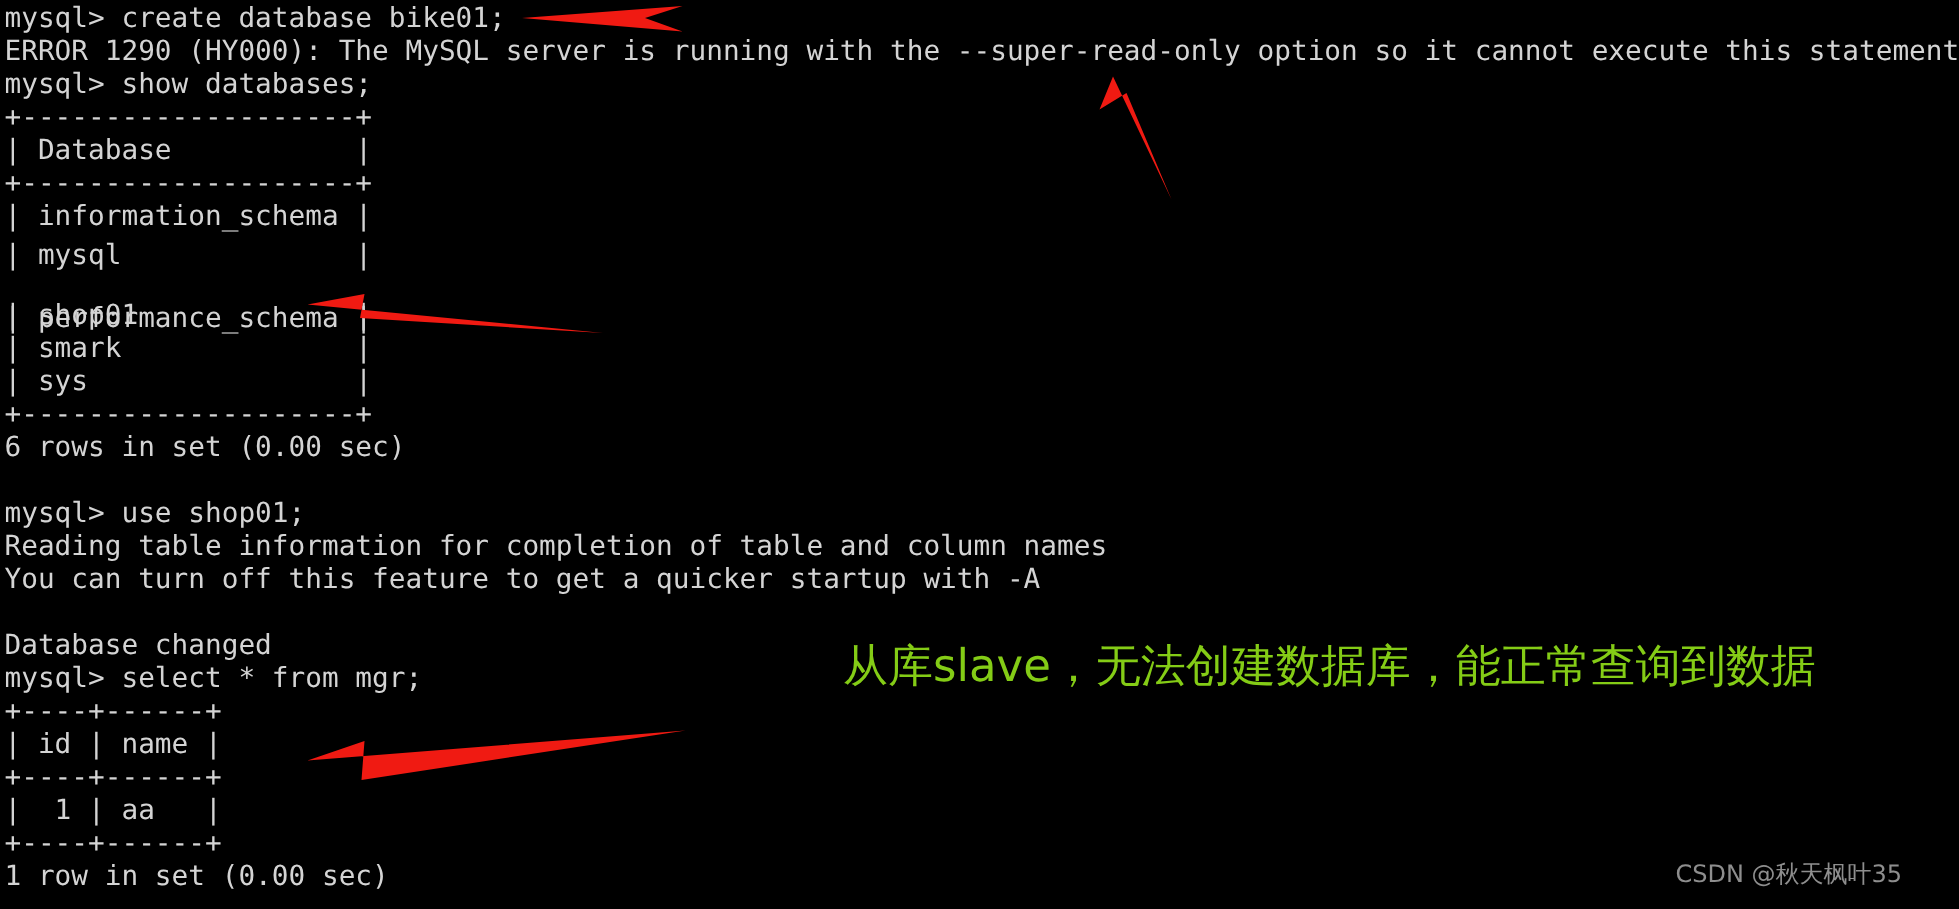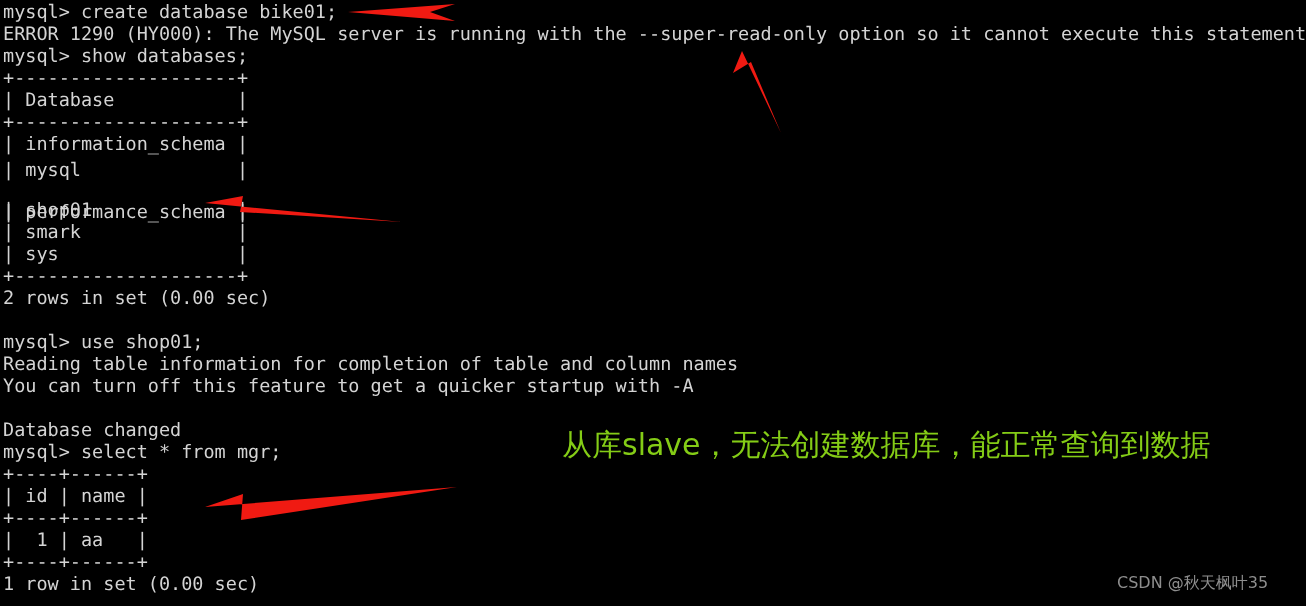--- a/index.html
+++ b/index.html
@@ -86,21 +86,21 @@
       <div class="term-line" style="top: 68px;">+--------------------+</div>
       <div class="term-line" style="top: 90px;">| Database           |</div>
       <div class="term-line" style="top: 112px;">+--------------------+</div>
       <div class="term-line" style="top: 134px;">| information_schema |</div>
       <div class="term-line" style="top: 160px;">| mysql              |</div>
       <div class="term-line" style="top: 178px; margin-top: 24px;">| performance_schema |</div>
       <div class="term-line" style="top: 200px;">| shop01             |</div>
       <div class="term-line" style="top: 222px;">| smark              |</div>
       <div class="term-line" style="top: 244px;">| sys                |</div>
       <div class="term-line" style="top: 266px;">+--------------------+</div>
-      <div class="term-line" style="top: 288px;">2 rows in set (0.00 sec)</div>
+      <div class="term-line" style="top: 288px;">6 rows in set (0.00 sec)</div>
       <div class="term-line" style="top: 310px;"></div>
       <div class="term-line" style="top: 332px;">mysql&gt; use shop01;</div>
       <div class="term-line" style="top: 354px;">Reading table information for completion of table and column names</div>
       <div class="term-line" style="top: 376px;">You can turn off this feature to get a quicker startup with -A</div>
       <div class="term-line" style="top: 398px;"></div>
       <div class="term-line" style="top: 420px;">Database changed</div>
       <div class="term-line" style="top: 442px;">mysql&gt; select * from mgr;</div>
       <div class="term-line" style="top: 464px;">+----+------+</div>
       <div class="term-line" style="top: 486px;">| id | name |</div>
       <div class="term-line" style="top: 508px;">+----+------+</div>

